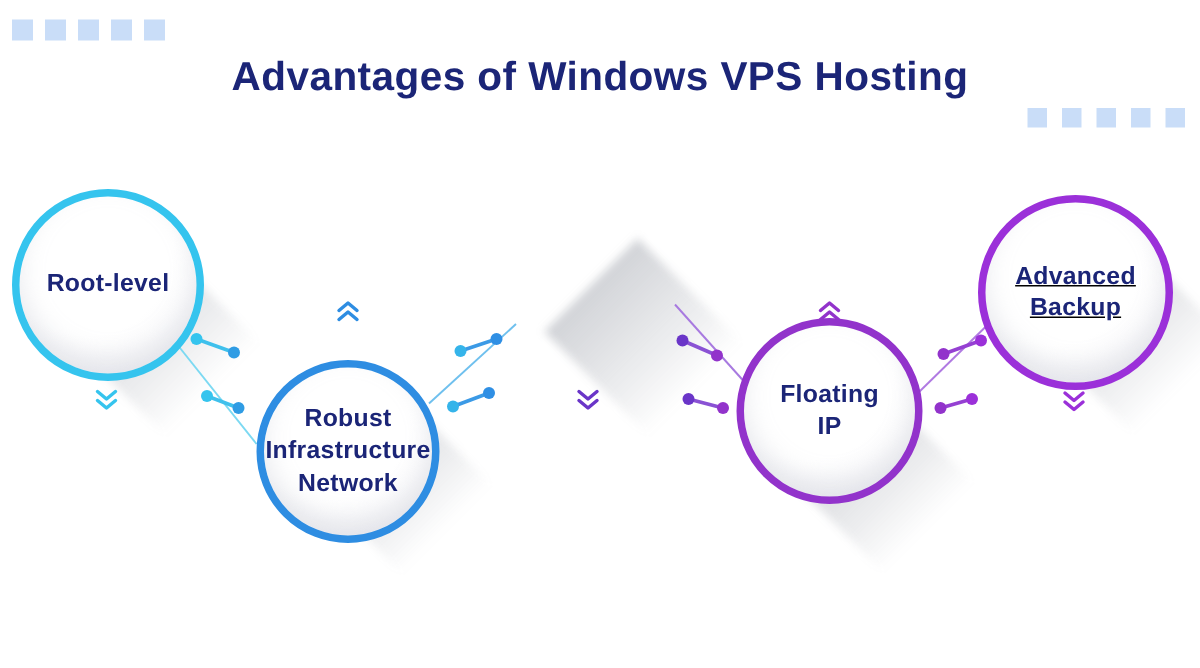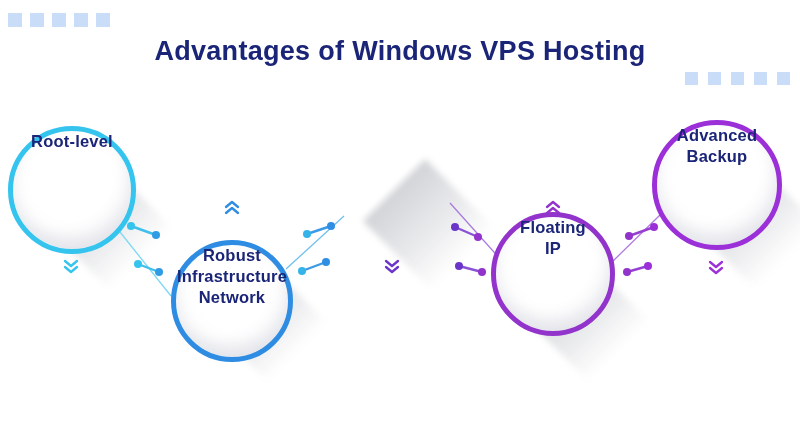--- a/index.html
+++ b/index.html
@@ -24,29 +24,29 @@
   .w1{left:72px;top:146px;width:120px;height:88px;}
   .w2{left:232px;top:245px;width:114px;height:84px;}
   .w3{left:394px;top:146px;width:120px;height:88px;}
   .w4{left:553px;top:243px;width:114px;height:85px;}
   .w5{left:717px;top:142px;width:122px;height:90px;}
   
   .connectors{position:absolute;left:0;top:0;z-index:2;}
   
   .circle{
     position:absolute;border-radius:50%;z-index:3;box-sizing:border-box;
-    display:flex;justify-content:center;text-align:center;
+    display:flex;align-items:center;justify-content:center;text-align:center;
     background:radial-gradient(circle at 38% 30%, #ffffff 52%, #f1f1f5 100%);
     box-shadow:inset 0 -10px 16px rgba(176,181,194,.28);
   }
   .c1{left:8px;top:126px;width:128px;height:128px;border:5px solid #35c4ee;}
   .c2{left:171px;top:240px;width:122px;height:122px;border:5px solid #2e8de2;}
   .c3{left:330px;top:126px;width:128px;height:128px;border:5px solid #6a35c8;}
   .c4{left:491px;top:212px;width:124px;height:124px;border:5px solid #9233cb;}
-  .c5{left:652px;top:120px;width:130px;height:130px;border:5px solid #9b30d9;}
+  .c5{left:652px;top:130px;width:130px;height:130px;border:5px solid #9b30d9;text-decoration:underline;}
   .circle-label{font-size:16.5px;font-weight:bold;color:#1b2577;line-height:1.28;letter-spacing:.2px;}
   .circle-label .line{display:block;white-space:nowrap;}
   
   .chev{position:absolute;z-index:4;}
 </style>
 </head>
 <body>
 
 <div class="stage">
 

